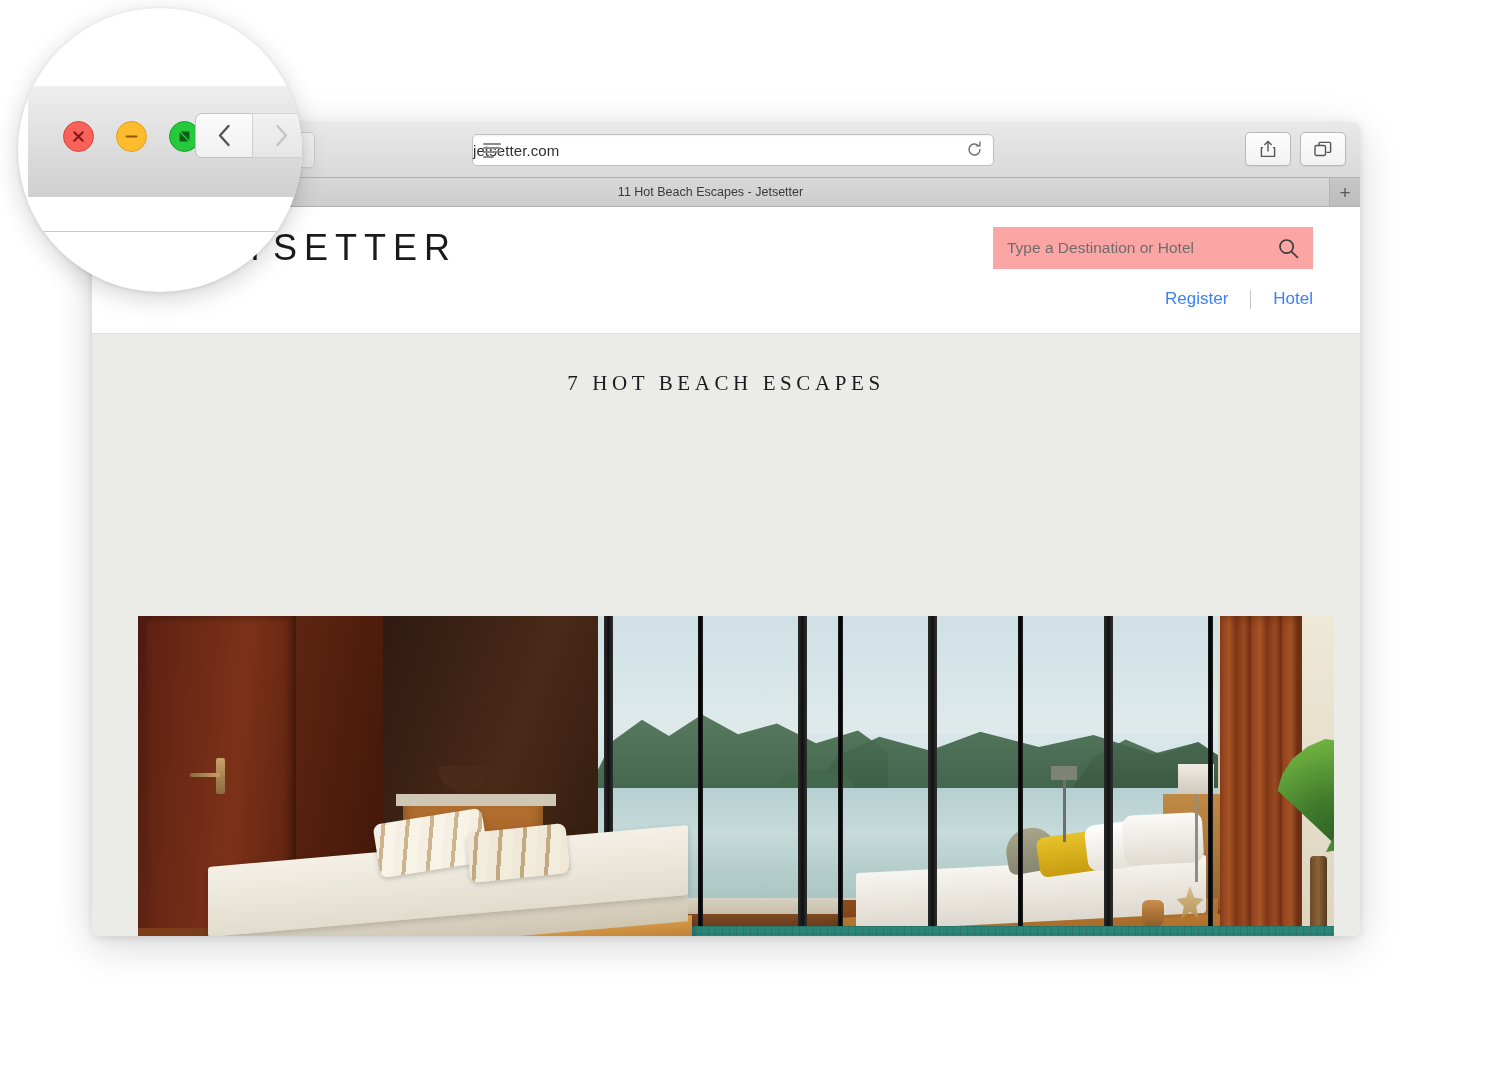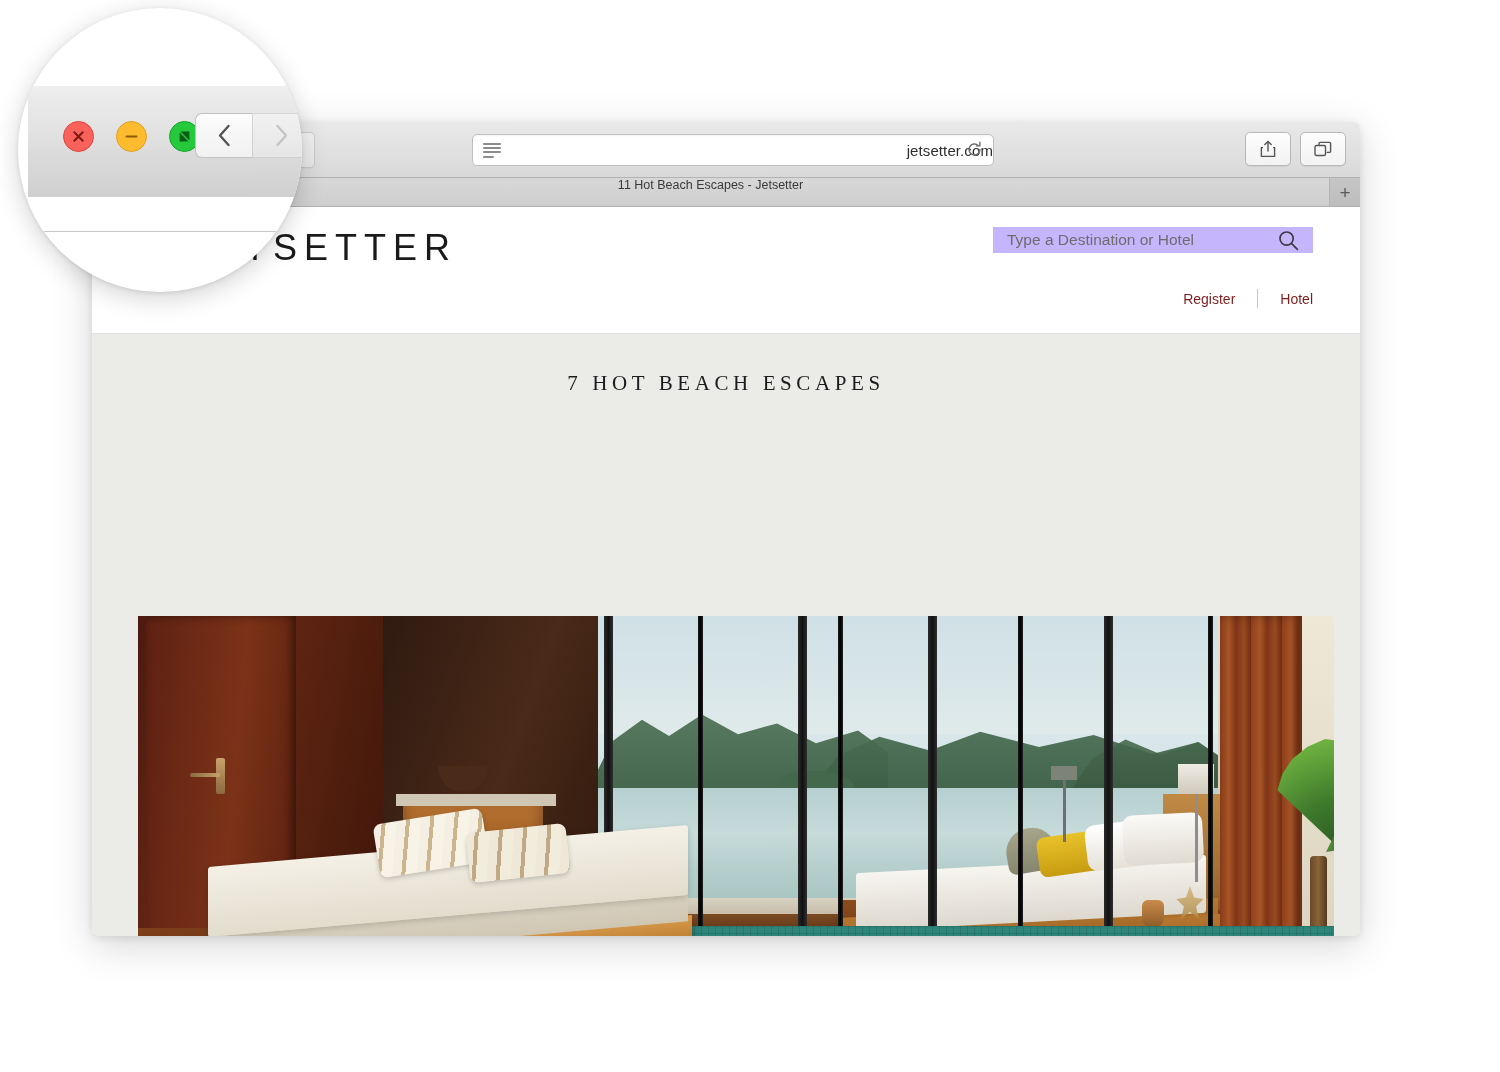--- a/index.html
+++ b/index.html
@@ -77,21 +77,21 @@
     height: 30px;
     background: #ffffff;
     border: 1px solid #c0c0c0;
     border-radius: 5px;
     display: flex;
     align-items: center;
     box-shadow: inset 0 1px 2px rgba(0,0,0,0.05);
   }
   .url-text {
     flex: 1;
-    text-align: right;
+    text-align: left;
     font-size: 15px;
     color: #2e2e2e;
     letter-spacing: 0.1px;
   }
   .reader-icon {
     position: absolute; left: 10px; top: 8px;
     width: 18px; height: 14px;
   }
   .reader-icon span {
     display: block; height: 2px; background: #8c8c8c;
@@ -124,21 +124,21 @@
   
   .tab-bar {
     position: relative;
     height: 28px;
     background: linear-gradient(to bottom,#d6d6d6,#cbcbcb);
     border-bottom: 1px solid #b0b0b0;
     display: flex;
   }
   .tab {
     flex: 1;
-    display: flex; align-items: flex-start; justify-content: center;
+    display: flex; align-items: center; justify-content: center;
     font-size: 12.5px;
     color: #3a3a3a;
     background: linear-gradient(to bottom,#d8d8d8,#cecece);
   }
   .new-tab {
     width: 30px;
     border-left: 1px solid #b4b4b4;
     background: linear-gradient(to bottom,#c6c6c6,#bdbdbd);
     display: flex; align-items: center; justify-content: center;
     color: #5a5a5a;
@@ -162,22 +162,22 @@
     font-size: 36px;
     font-weight: 300;
     letter-spacing: 7px;
     color: #1a1a1a;
   }
   .search-box {
     position: absolute;
     right: 47px;
     top: 20px;
     width: 320px;
-    height: 26px;
-    background: #c4b5fd;
+    height: 42px;
+    background: #fca5a5;
     display: flex;
     align-items: center;
   }
   .search-box input {
     border: none;
     background: transparent;
     outline: none;
     flex: 1;
     padding-left: 14px;
     font-size: 15.5px;
@@ -203,22 +203,22 @@
     white-space: nowrap;
   }
   .auth-nav {
     position: absolute;
     right: 47px;
     top: 82px;
     display: flex;
     align-items: center;
   }
   .auth-nav a {
-    font-size: 14px;
-    color: #7f1d1d;
+    font-size: 17px;
+    color: #3b82f6;
     text-decoration: none;
   }
   .auth-sep {
     width: 1px; height: 19px;
     background: #c7c7c7;
     margin: 0 22px;
   }
 
   
   .page-content {

